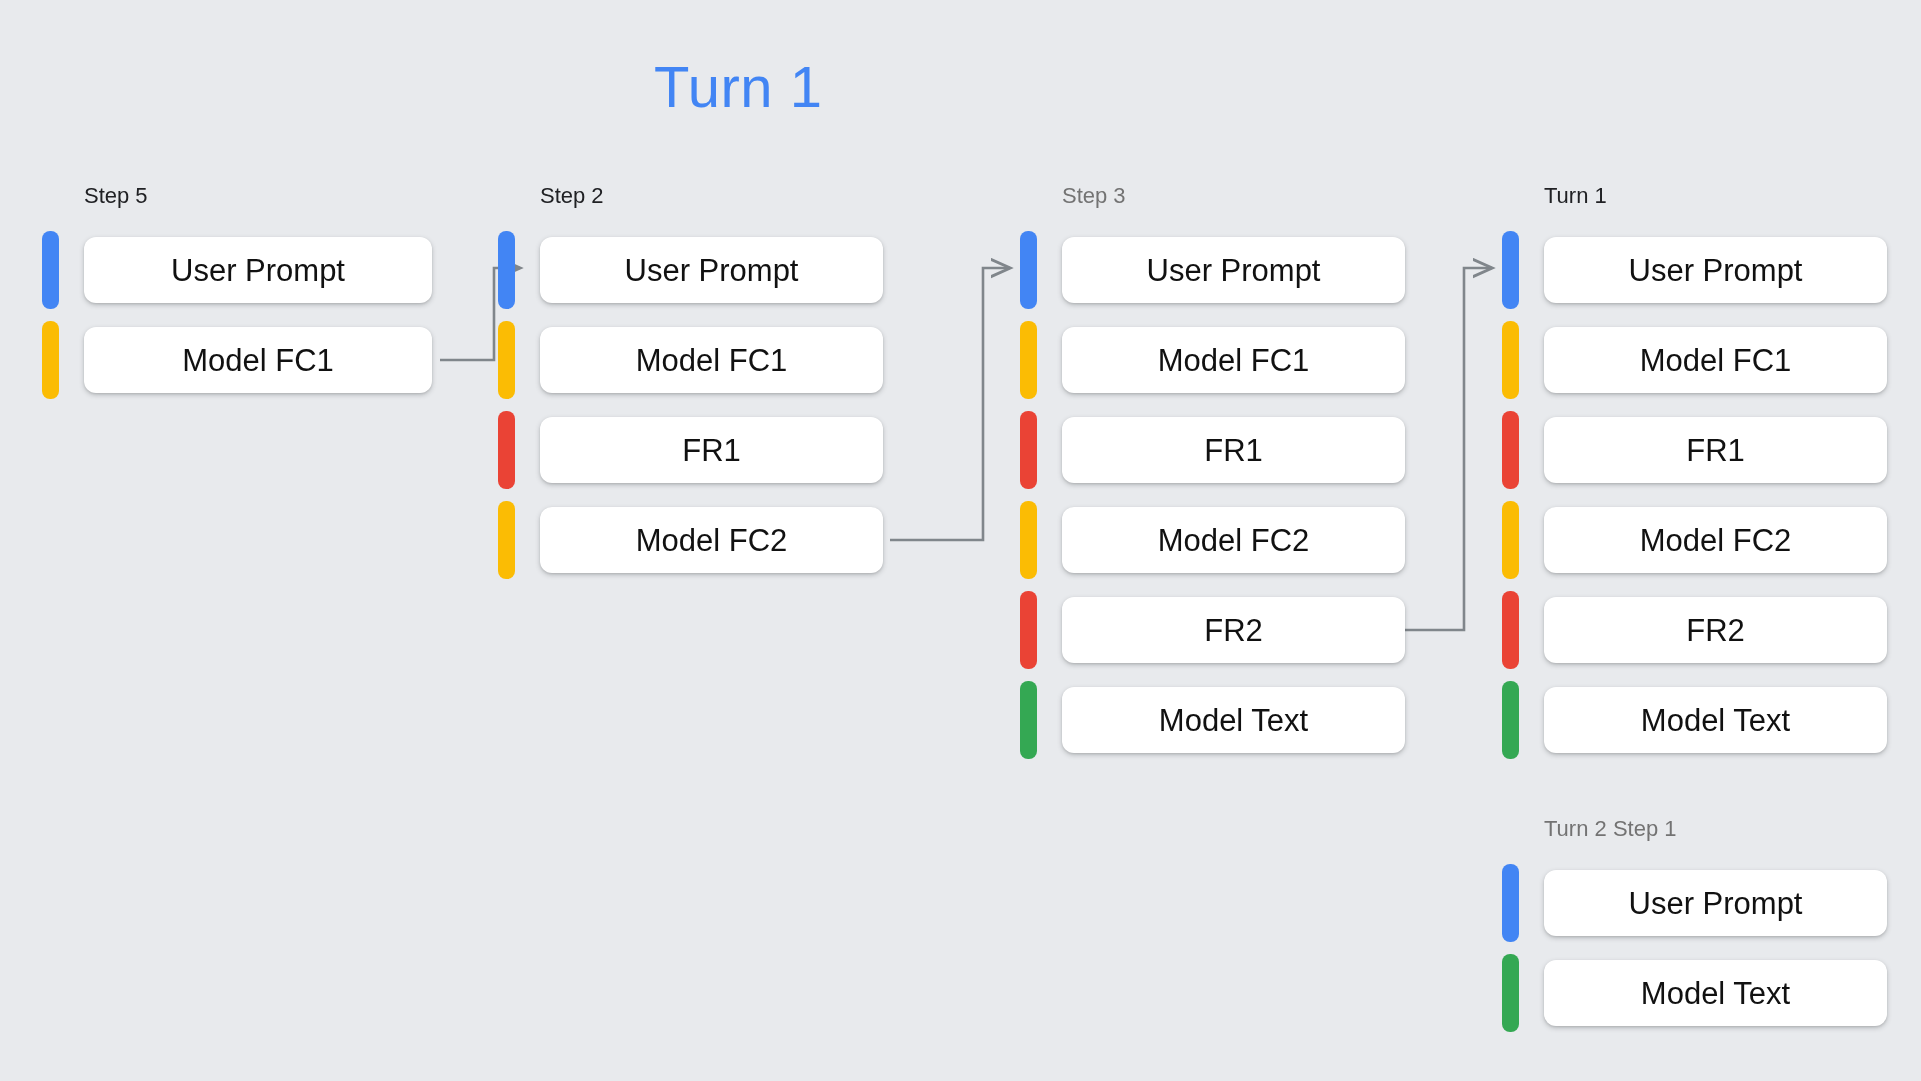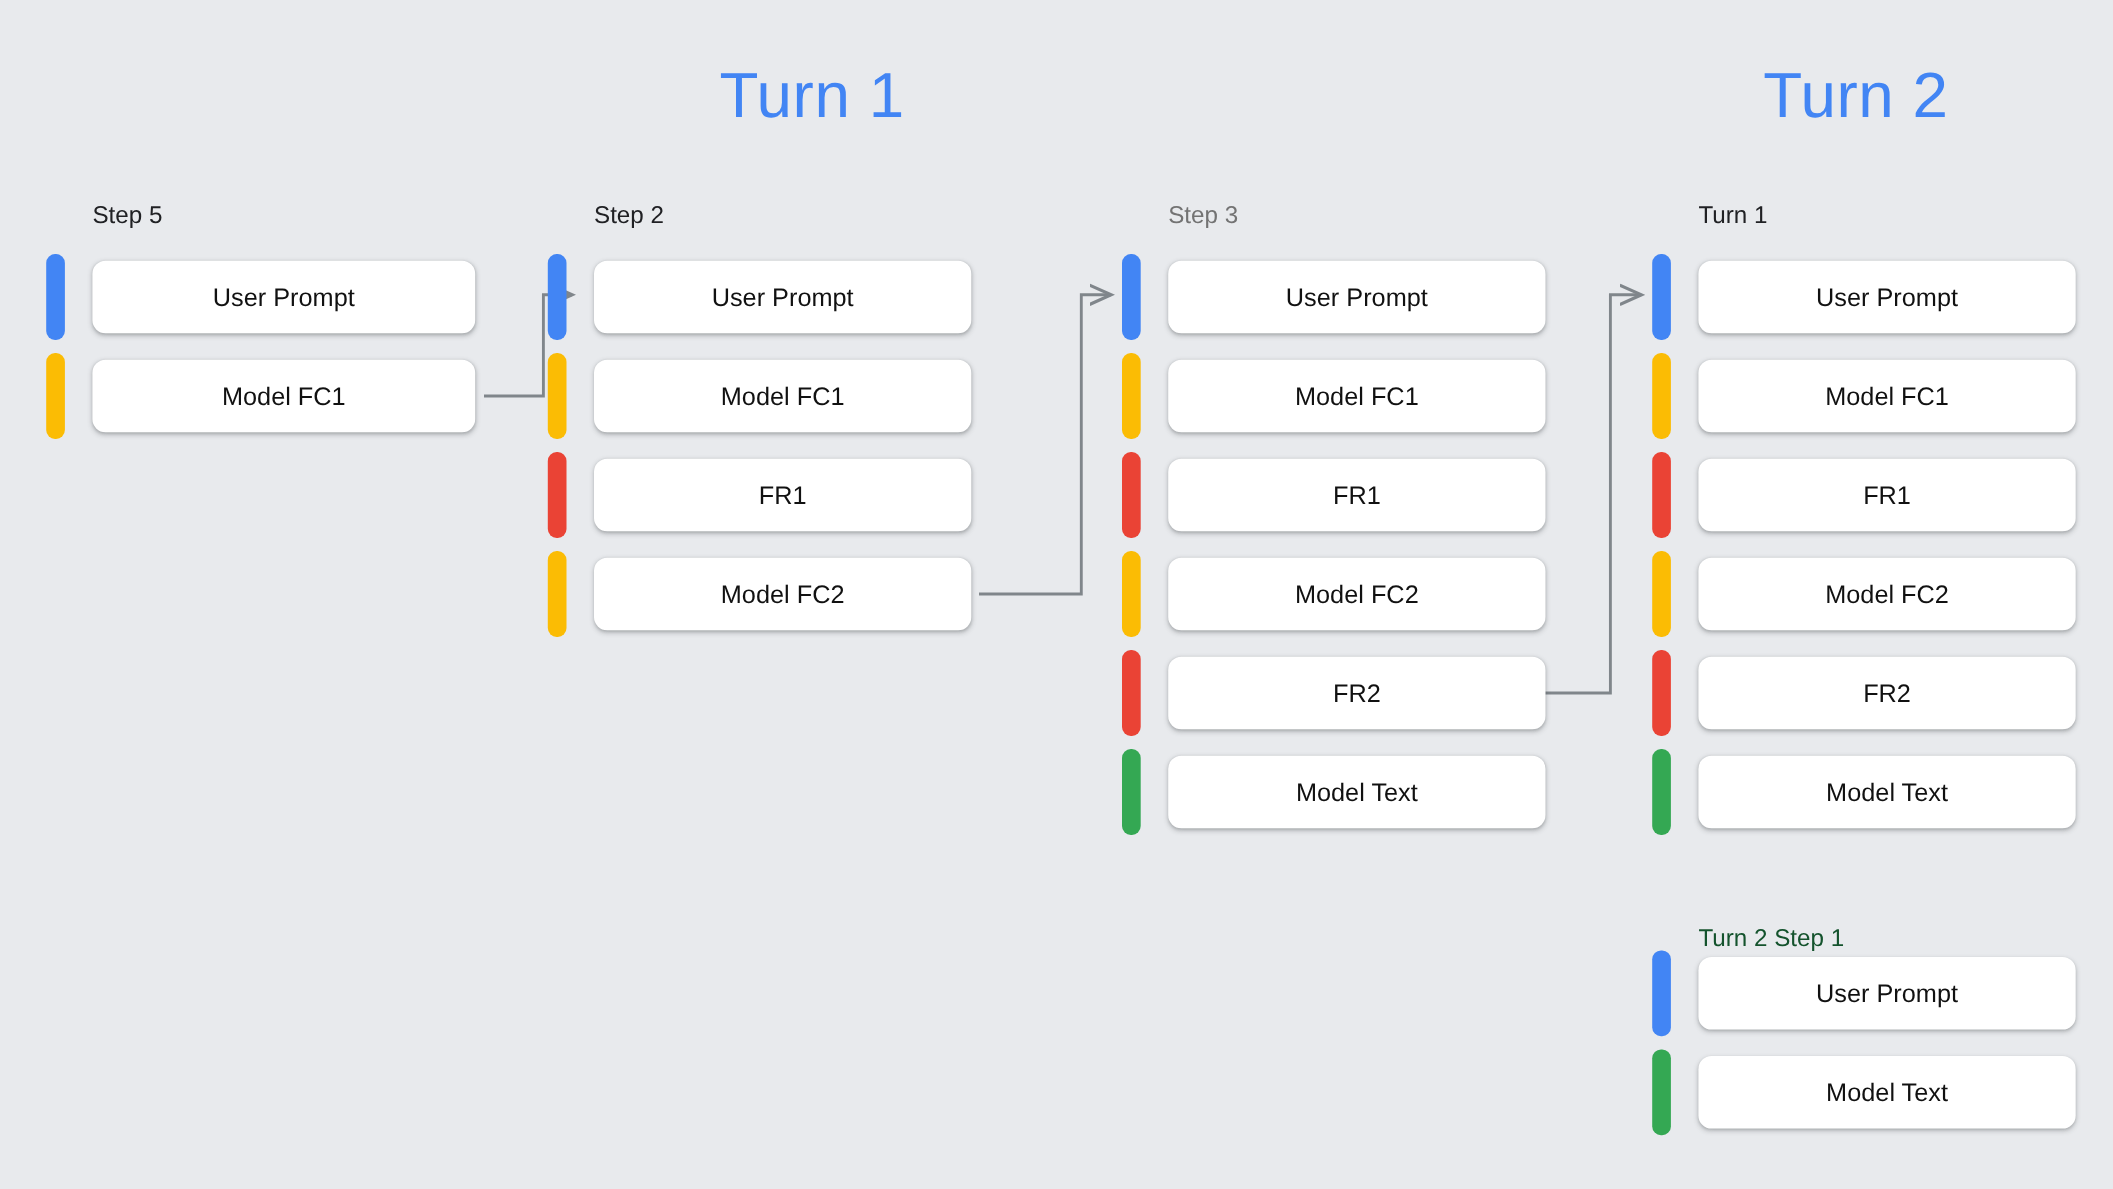--- a/index.html
+++ b/index.html
@@ -66,21 +66,21 @@
     height: 66px;
     background: #ffffff;
     border-radius: 12px;
     box-shadow: 0 2px 5px rgba(60,64,67,0.28), 0 1px 2px rgba(60,64,67,0.12);
     display: flex;
     align-items: center;
     justify-content: center;
     box-sizing: border-box;
   }
   .box span {
-    font-size: 23px;
+    font-size: 31px;
     color: #111111;
     line-height: 1;
     white-space: nowrap;
   }
 
   
   #group-step1 { left: 42px;   top: 225px; width: 390px; }
   #group-step2 { left: 498px;  top: 225px; width: 355px; }
   #group-step3 { left: 1020px; top: 225px; width: 355px; }
   #group-turn1 { left: 1502px; top: 225px; width: 355px; }
@@ -100,21 +100,20 @@
     height: 1081px;
     pointer-events: none;
   }
 </style>
 </head>
 <body style="background: rgb(232, 234, 237);">
 
 <div id="canvas">
 
   <div class="turn-title" id="turn-title-1" style="color: rgb(66, 133, 244);">Turn 1</div>
-  <div class="turn-title" id="turn-title-2" style="color: rgb(66, 133, 244);">Turn 2</div>
 
   <svg id="connectors" viewBox="0 0 1921 1081" width="1921" height="1081">
     <defs>
       <marker id="arrowhead" markerWidth="9" markerHeight="9" refX="7.5" refY="4" orient="auto" markerUnits="strokeWidth">
         <path d="M0,0.6 L7.6,4 L0,7.4" fill="none" stroke="#80868b" stroke-width="1.1"></path>
       </marker>
     </defs>
 
     <path d="M 440 360 L 494 360 L 494 268 L 520 268" fill="none" stroke="#80868b" stroke-width="2.6" marker-end="url(#arrowhead)"></path>
 
@@ -249,21 +248,21 @@
         <div class="row">
           <div class="bar" style="background: rgb(52, 168, 83);"></div>
           <div class="box" style="background: rgb(255, 255, 255);">
             <span style="color: rgb(17, 17, 17);">Model Text</span>
           </div>
         </div>
       </div>
   </div>
 
   <div class="group" id="group-turn2step1">
-    <div class="group-label" style="color: #14532d; margin-top: 24px;">Turn 2 Step 1</div>
+    <div class="group-label" style="color: #737373;">Turn 2 Step 1</div>
     <div class="rows">
         <div class="row">
           <div class="bar" style="background: rgb(66, 133, 244);"></div>
           <div class="box" style="background: rgb(255, 255, 255);">
             <span style="color: rgb(17, 17, 17);">User Prompt</span>
           </div>
         </div>
         <div class="row">
           <div class="bar" style="background: rgb(52, 168, 83);"></div>
           <div class="box" style="background: rgb(255, 255, 255);">

